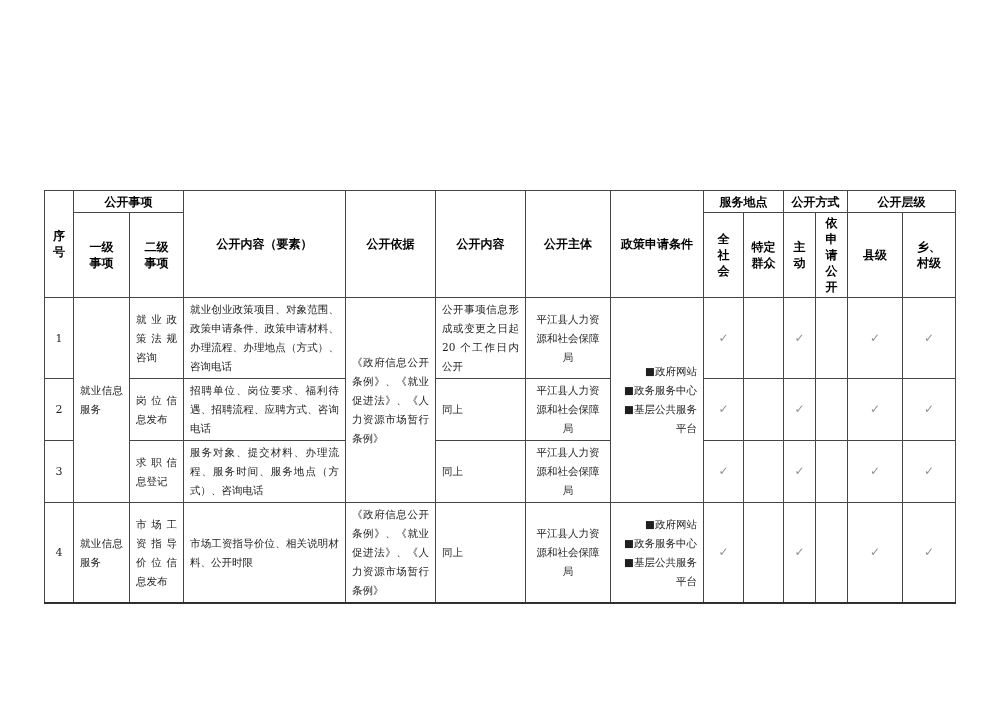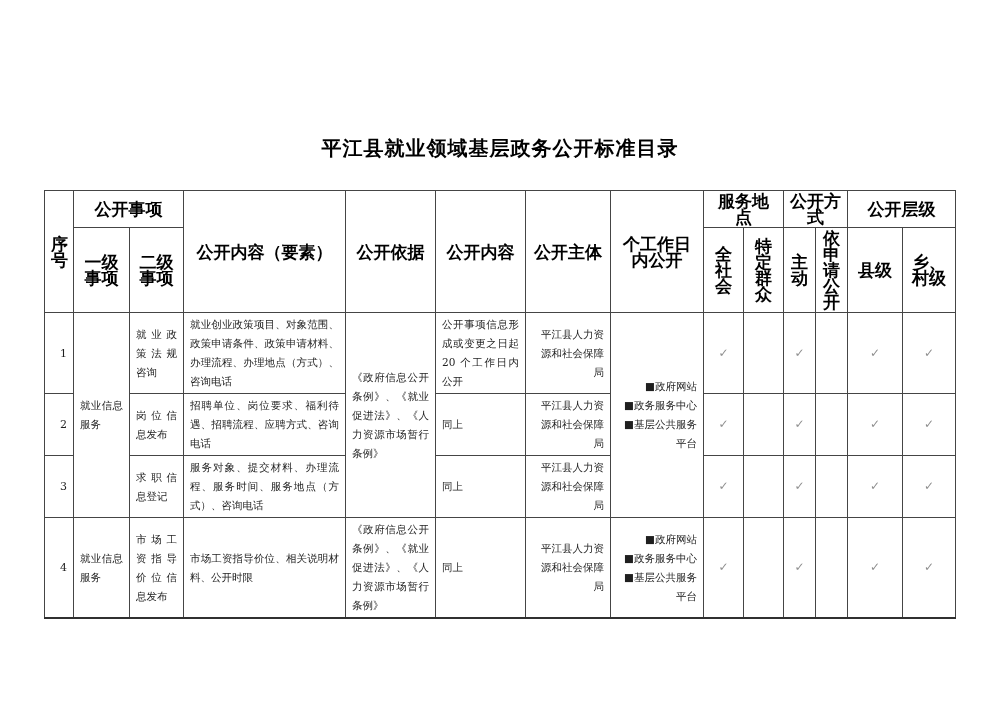--- a/index.html
+++ b/index.html
@@ -37,50 +37,49 @@
   }
   table.catalog td, table.catalog th {
     border: 1px solid #454545;
     vertical-align: middle;
     padding: 2px 6px;
     overflow: hidden;
   }
   th.hd {
     font-family: "DejaVu Sans", "Liberation Sans", sans-serif;
     font-weight: bold;
-    font-size: 17px;
+    font-size: 12px;
     line-height: 16px;
     text-align: center;
     color: #000;
     padding: 1px 2px;
   }
   .pre { white-space: pre-line; }
   td.bd {
     font-size: 10.5px;
     line-height: 19px;
     color: #1f1f1f;
   }
-  td.c   { text-align: right; }
+  td.c   { text-align: center; }
   td.jst { text-align: justify; }
   tr.hr1 { height: 22px; }
   tr.hr2 { height: 53px; }
   tr.r1  { height: 76px; }
   tr.r2  { height: 57px; }
   tr.r3  { height: 58px; }
   tr.r4  { height: 72px; }
   td.seq { font-size: 11px; }
   td.check { text-align: center; color: #8f8f8f; font-size: 12px; font-family: "DejaVu Sans", sans-serif; }
   .channel-item { display: block; text-align: right; }
 </style>
 </head>
 <body>
 
 <div class="page">
 
-  <div class="doc-title">平江县就业领域基层政务公开标准目录</div>
 
   <table class="catalog">
     <colgroup>
       <col style="width:29px">
         <col style="width:56px">
         <col style="width:54px">
       <col style="width:162px">
         <col style="width:90px">
         <col style="width:90px">
       <col style="width:85px">
@@ -95,21 +94,21 @@
 
     <tbody>
         <tr class="hr1">
       <th class="hd pre" rowspan="2">序
 号</th>
       <th class="hd" colspan="2">公开事项</th>
       <th class="hd" rowspan="2">公开内容（要素）</th>
       <th class="hd" rowspan="2">公开依据</th>
       <th class="hd" rowspan="2">公开内容</th>
       <th class="hd" rowspan="2">公开主体</th>
-      <th class="hd" rowspan="2">个工作日内公开</th>
+      <th class="hd" rowspan="2">政策申请条件</th>
       <th class="hd" colspan="2">服务地点</th>
       <th class="hd" colspan="2">公开方式</th>
       <th class="hd" colspan="2">公开层级</th>
     </tr>
 
     <tr class="hr2">
       <th class="hd pre">一级
 事项</th>
       <th class="hd pre">二级
 事项</th>

